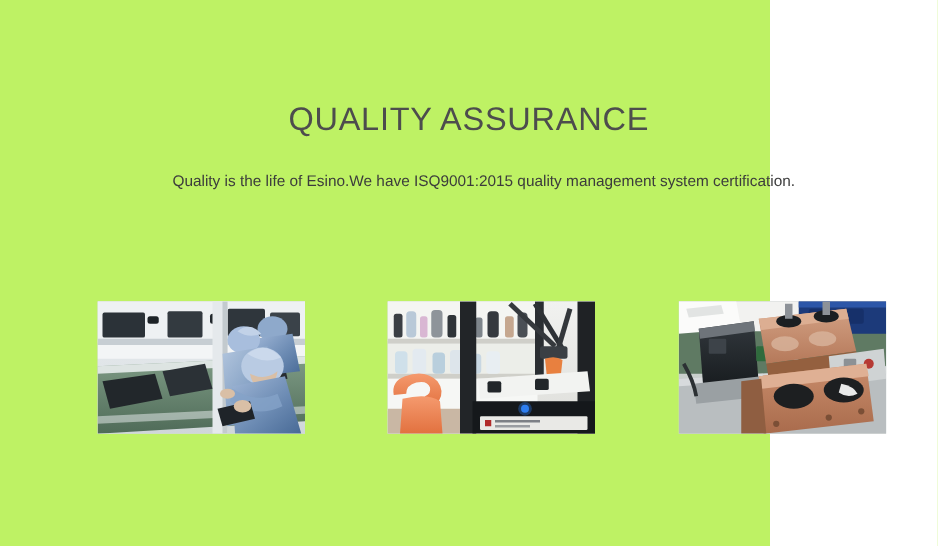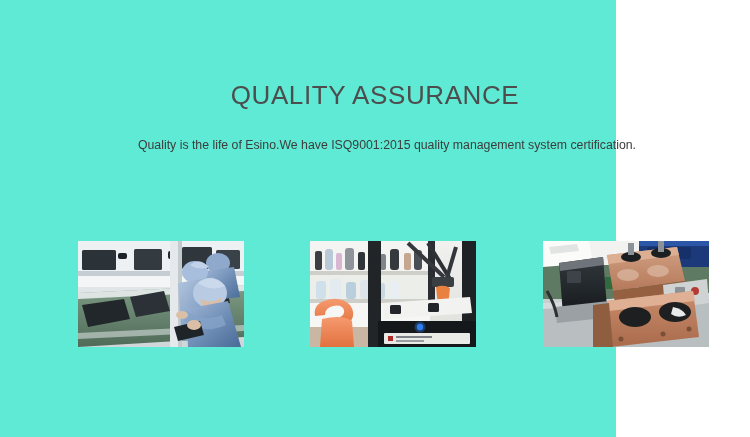--- a/index.html
+++ b/index.html
@@ -11,21 +11,21 @@
     width: 750px;
     height: 437px;
     overflow: hidden;
     font-family: "Liberation Sans", sans-serif;
     position: relative;
   }
   .page {
     position: relative;
     width: 616px;
     height: 437px;
-    background: #5eead4;
+    background: #bef264;
   }
 
   
   .section-title {
     position: absolute;
     left: 0;
     top: 80px;
     width: 750px;
     text-align: center;
     font-size: 26px;

